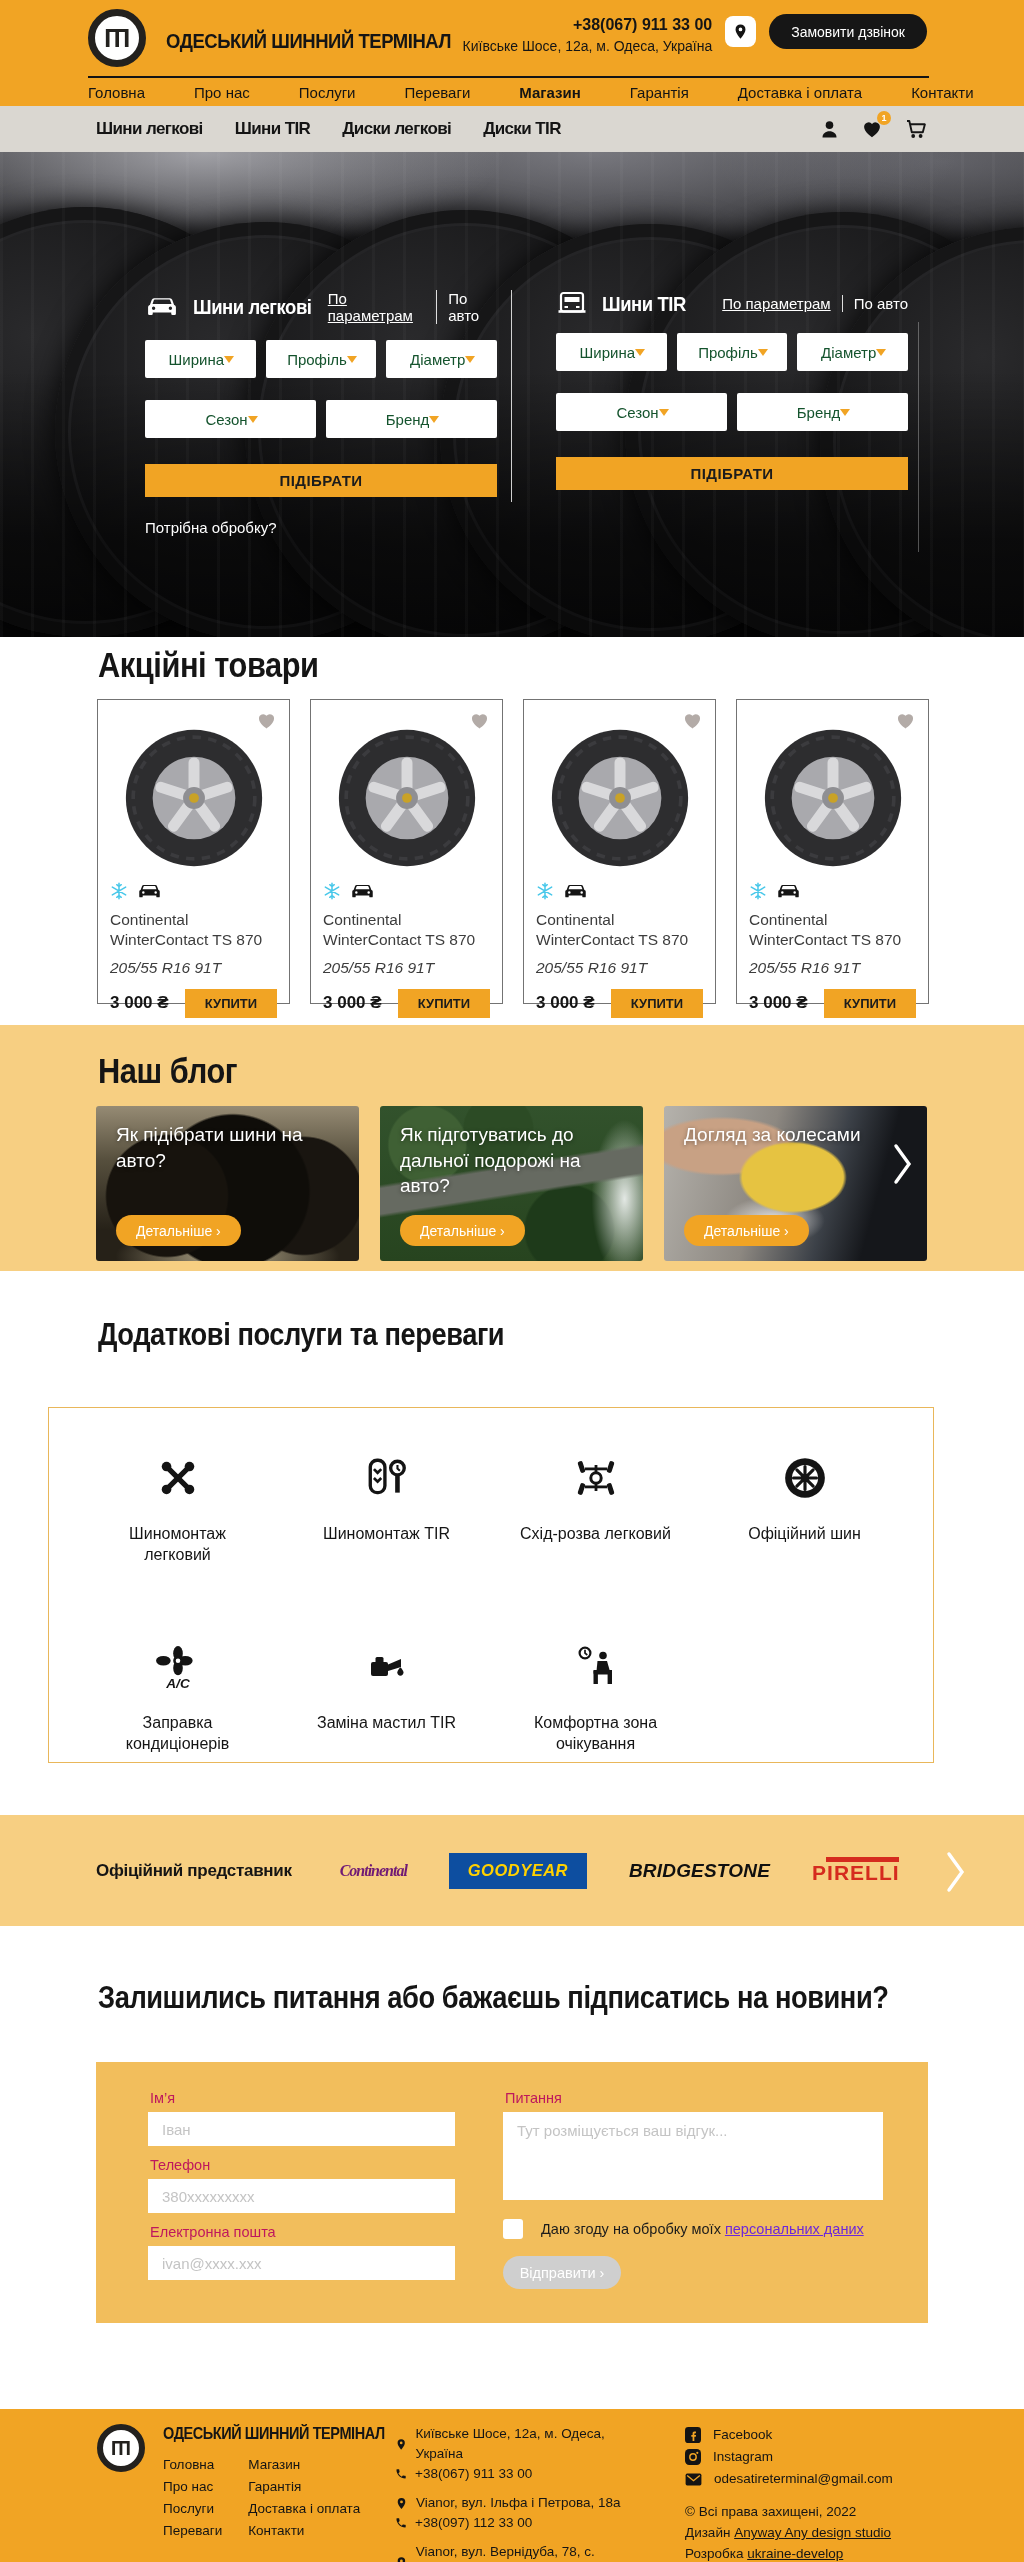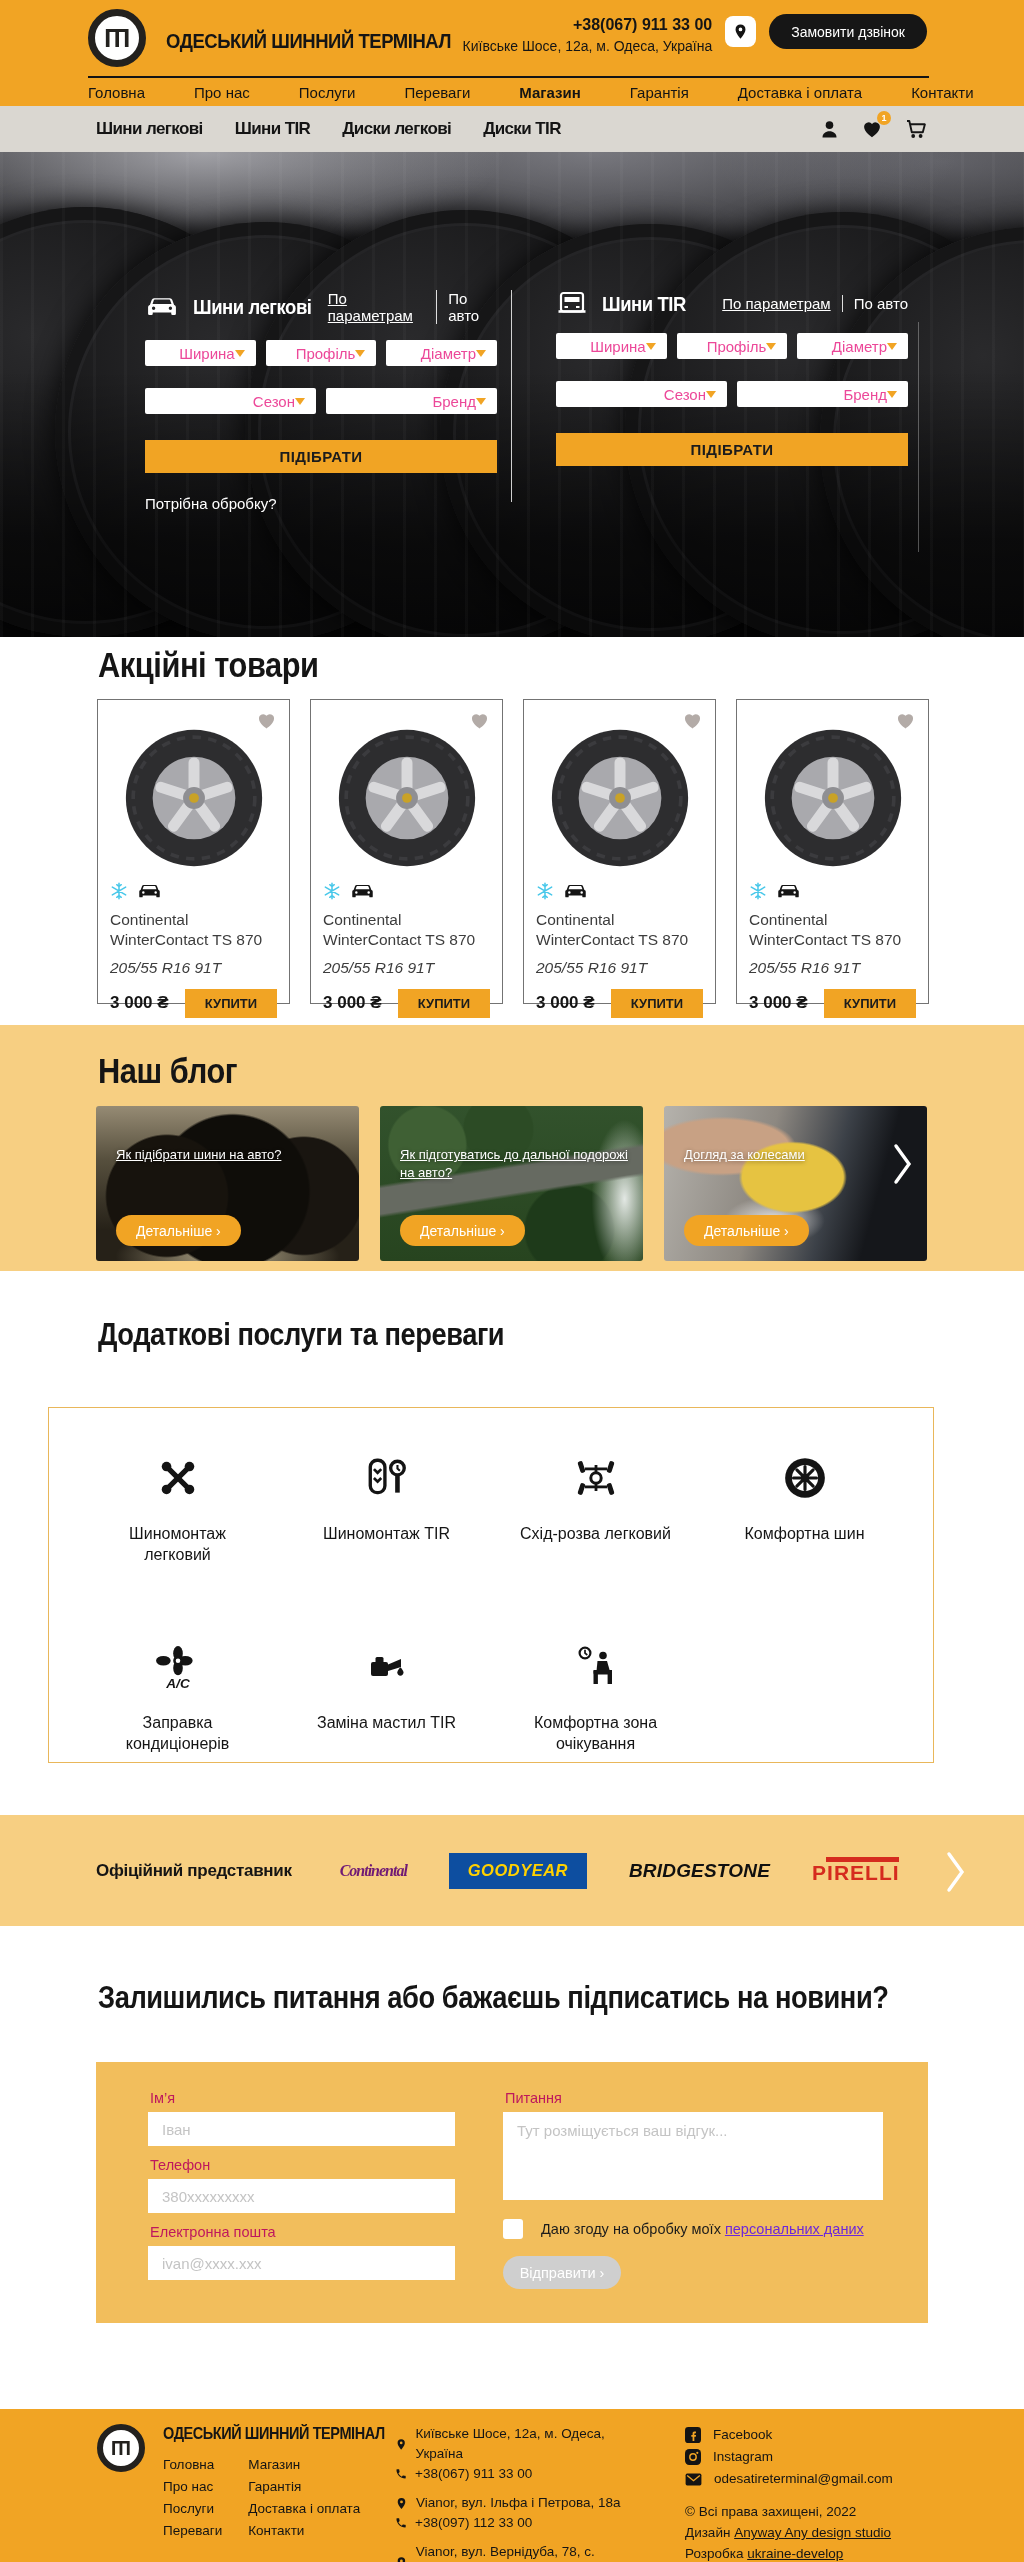--- a/index.html
+++ b/index.html
@@ -58,23 +58,23 @@
   .hero-divider.faint { left: 918px; top: 170px; height: 230px; background: rgba(255,255,255,.3); }
   .form-panel { position: absolute; top: 138px; width: 352px; z-index: 4; }
   .form-panel.left  { left: 145px; }
   .form-panel.right { left: 556px; }
   .panel-head { display: flex; align-items: center; margin-bottom: 16px; color: #fff; }
   .veh-icon { display: flex; margin-right: 14px; color: #fff; }
   .panel-title { font-size: 21px; margin-right: auto; }
   .tab-params { color: #fff; font-size: 15px; text-decoration: underline; padding-right: 11px; }
   .tab-auto { color: #fff; font-size: 15px; text-decoration: none; border-left: 1px solid rgba(255,255,255,.85); padding-left: 11px; }
   .selects-row { display: flex; gap: 10px; margin-bottom: 22px; }
-  .sel { flex: 1; height: 26px; background: #fff; border-radius: 2px; cursor: pointer;
-    display: flex; align-items: center; justify-content: flex-end; padding: 0 11px 0 13px;
-    font-size: 15px; color: #ec4899; }
+  .sel { flex: 1; height: 38px; background: #fff; border-radius: 2px; cursor: pointer;
+    display: flex; align-items: center; justify-content: center; padding: 0 11px 0 13px;
+    font-size: 15px; color: #14532d; }
   .caret { width: 0; height: 0; border-left: 5px solid transparent; border-right: 5px solid transparent; border-top: 7px solid #F1A424; }
   .submit-btn { width: 100%; height: 33px; margin-top: 4px; border: none; background: #F1A424;
     font-family: inherit; font-size: 15px; font-weight: 700; letter-spacing: .4px; color: #1c1c1c; cursor: pointer; }
   .help-link { display: inline-block; margin-top: 22px; color: #fff; font-size: 15px; text-decoration: none; }
 
   
   .products { height: 388px; padding-top: 8px; background: #fff; }
   .section-title { font-size: 35px; margin-left: 98px; line-height: 40px; }
   .cards { display: flex; gap: 20px; margin: 14px 95px 0 97px; }
   .card { position: relative; flex: 1; height: 305px; background: #fff; border: 1px solid #737373; padding: 8px 12px 12px; }
@@ -106,22 +106,22 @@
       radial-gradient(ellipse 46px 110px at 93% 60%, #e3e8e4, transparent 72%),
       radial-gradient(circle 40px at 18% 25%, #3f6034 95%, transparent),
       radial-gradient(circle 46px at 72% 80%, #1e3a1a 95%, transparent),
       radial-gradient(circle 36px at 45% 15%, #2c4b25 95%, transparent),
       linear-gradient(#32522c, #27441f); }
   .blog-card.b3 { background:
       radial-gradient(ellipse 72px 48px at 49% 46%, #e6c341 70%, transparent 75%),
       radial-gradient(ellipse 95px 38px at 22% 26%, #c8a184 70%, transparent 78%),
       radial-gradient(ellipse 70px 34px at 42% 74%, rgba(255,255,255,.85), transparent 72%),
       linear-gradient(105deg, #b5b2ac 0%, #8d8881 38%, #3c4148 62%, #15171b 78%); }
-  .blog-title { position: absolute; top: 40px; left: 20px; right: 14px; color: #fff;
-    font-size: 13px; line-height: 1.35; text-shadow: 0 1px 4px rgba(0,0,0,.45); text-decoration: underline; }
+  .blog-title { position: absolute; top: 16px; left: 20px; right: 14px; color: #fff;
+    font-size: 19px; line-height: 1.35; text-shadow: 0 1px 4px rgba(0,0,0,.45); }
   .blog-btn { position: absolute; left: 20px; bottom: 15px; height: 31px; padding: 0 20px;
     border: none; border-radius: 16px; background: #F1A424; color: #fff;
     font-family: inherit; font-size: 14px; cursor: pointer; }
   .carousel-next { position: absolute; left: 893px; top: 118px; background: none; border: none; cursor: pointer; display: flex; }
 
   
   .services { height: 544px; background: #fff; padding-top: 44px; }
   .services .section-title { font-size: 31px; }
   .services-box { margin: 52px 90px 0 48px; height: 356px; border: 1px solid #E9B75A;
     padding: 44px 24px 0; display: grid; grid-template-columns: repeat(4, 1fr); row-gap: 68px; }
@@ -639,21 +639,21 @@
           </svg>
         </span>
       <span class="s-label">Схід-розва легковий</span>
     </div>
     <div class="service">
       <span class="s-icon">
           <svg width="46" height="46" viewBox="0 0 44 44" fill="#141414" style="color:#141414">
             <use href="#s-wheel"></use>
           </svg>
         </span>
-      <span class="s-label">Комфортна шин</span>
+      <span class="s-label">Офіційний шин</span>
     </div>
     <div class="service">
       <span class="s-icon">
           <svg width="46" height="46" viewBox="0 0 44 44" fill="#141414" style="color:#141414">
             <use href="#s-ac"></use>
           </svg>
         </span>
       <span class="s-label">Заправка кондиціонерів</span>
     </div>
     <div class="service">

